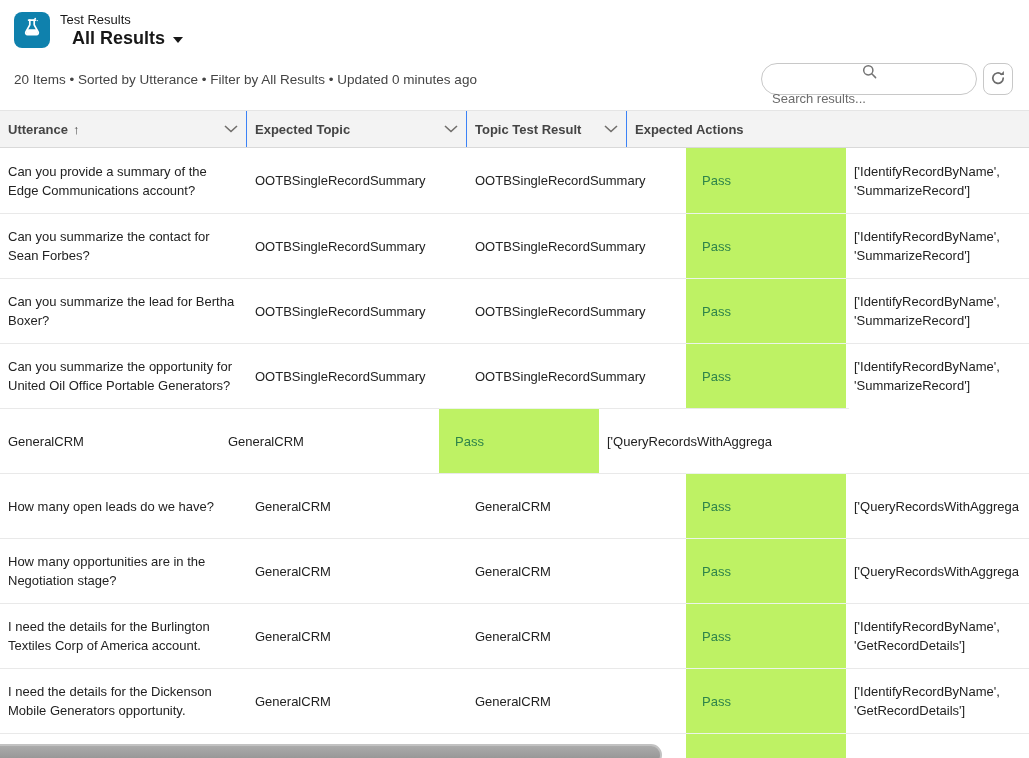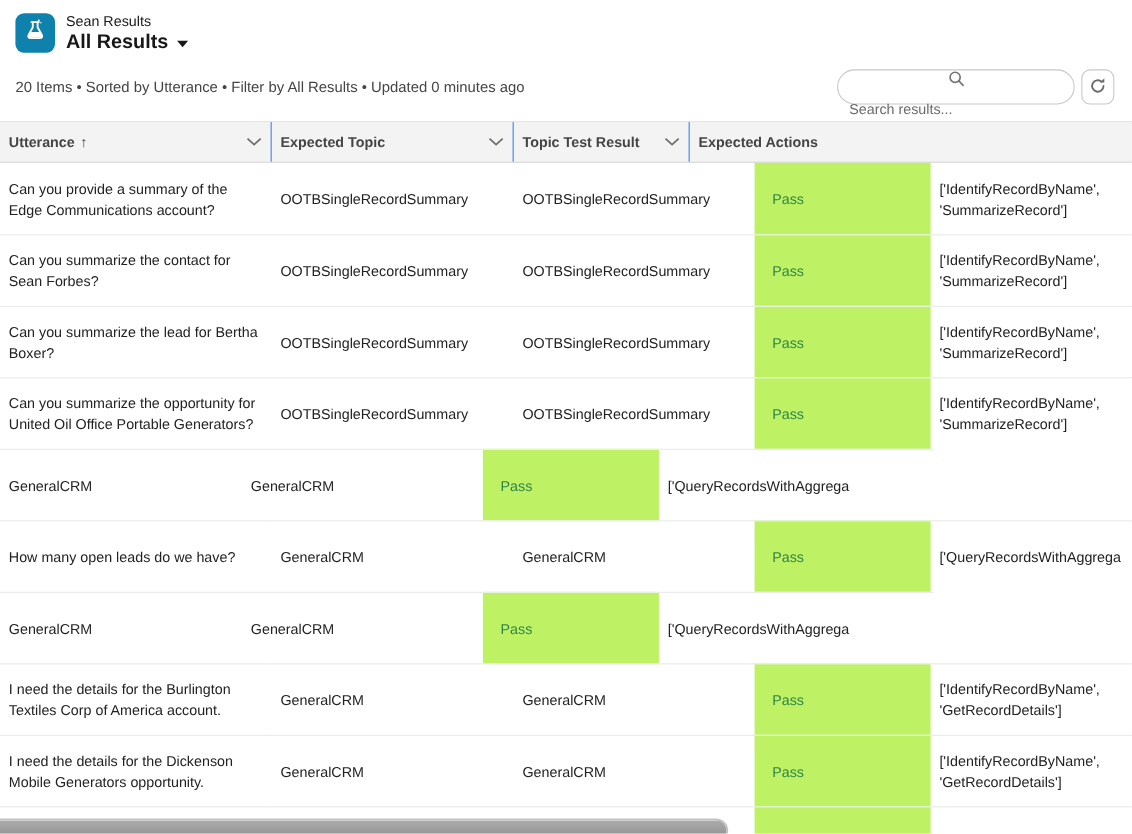--- a/index.html
+++ b/index.html
@@ -7,21 +7,21 @@
        font-family:"Liberation Sans", sans-serif;color:#181818;position:relative;}
   .page{width:1029px;height:758px;overflow:hidden;position:relative;background:#fff;}
 
   
   .hdr{display:flex;align-items:flex-start;gap:10px;padding:12px 0 0 14px;height:48px;box-sizing:border-box;}
   .icon-box{width:36px;height:36px;border-radius:8px;background:#0f81ad;display:flex;
             align-items:center;justify-content:center;flex:none;}
   .titles{display:flex;flex-direction:column;}
   .obj-label{font-size:13px;color:#181818;line-height:16px;}
   .view-row{display:flex;align-items:center;gap:8px;font-size:18px;font-weight:700;color:#181818;
-            line-height:21px;cursor:pointer;}
+            line-height:21px;cursor:pointer;margin-left:12px;}
   .caret{width:0;height:0;border-left:5px solid transparent;border-right:5px solid transparent;
          border-top:6px solid #181818;margin-top:2px;}
 
   
   .toolbar{height:62px;display:flex;align-items:center;justify-content:space-between;
            padding:0 16px 0 14px;box-sizing:border-box;}
   .summary{font-size:13.5px;color:#444;}
   .tb-actions{display:flex;align-items:center;gap:6px;}
   .searchbox{display:flex;align-items:center;gap:7px;width:216px;height:32px;box-sizing:border-box;
              border:1px solid #c8c8c8;border-radius:16px;padding:0 10px;background:#fff;flex-direction:column;}
@@ -73,21 +73,21 @@
         <svg width="22" height="22" viewBox="0 0 22 22">
           <path d="M8.8 3.2 v4.6 L4.9 14.9 a1.9 1.9 0 0 0 1.7 2.8 h8.8 a1.9 1.9 0 0 0 1.7 -2.8 L13.2 7.8 V3.2" fill="none" stroke="#ffffff" stroke-width="1.7" stroke-linecap="round" stroke-linejoin="round"></path>
           <path d="M7.6 3.1 h6.8" stroke="#ffffff" stroke-width="1.7" stroke-linecap="round"></path>
           <path d="M6.4 12.2 h9.2 l1.2 3.4 a1.2 1.2 0 0 1 -1.1 1.6 h-9.4 a1.2 1.2 0 0 1 -1.1 -1.6 z" fill="#ffffff"></path>
           <circle cx="14.2" cy="1.6" r="0.9" fill="#ffffff"></circle>
           <circle cx="16.2" cy="3.6" r="0.7" fill="#ffffff"></circle>
         </svg>
       </span>
     </div>
     <div class="titles">
-      <div class="obj-label">Sean Results</div>
+      <div class="obj-label">Test Results</div>
       <div class="view-row">
         <span>All Results</span>
         <span class="caret"></span>
       </div>
     </div>
   </div>
 
   <div class="toolbar">
     <div class="summary">20 Items • Sorted by Utterance • Filter by All Results • Updated 0 minutes ago</div>
     <div class="tb-actions">
@@ -236,20 +236,23 @@
             <span>GeneralCRM</span>
           </div>
           <div class="cell c3 pass">
             <span class="pass-text">Pass</span>
           </div>
           <div class="cell c4">
             <span class="actions-text">['QueryRecordsWithAggrega</span>
           </div>
         </div>
         <div class="row">
+          <div class="cell c0">
+            <span>How many opportunities are in the Negotiation stage?</span>
+          </div>
           <div class="cell c1">
             <span>GeneralCRM</span>
           </div>
           <div class="cell c2">
             <span>GeneralCRM</span>
           </div>
           <div class="cell c3 pass">
             <span class="pass-text">Pass</span>
           </div>
           <div class="cell c4">

